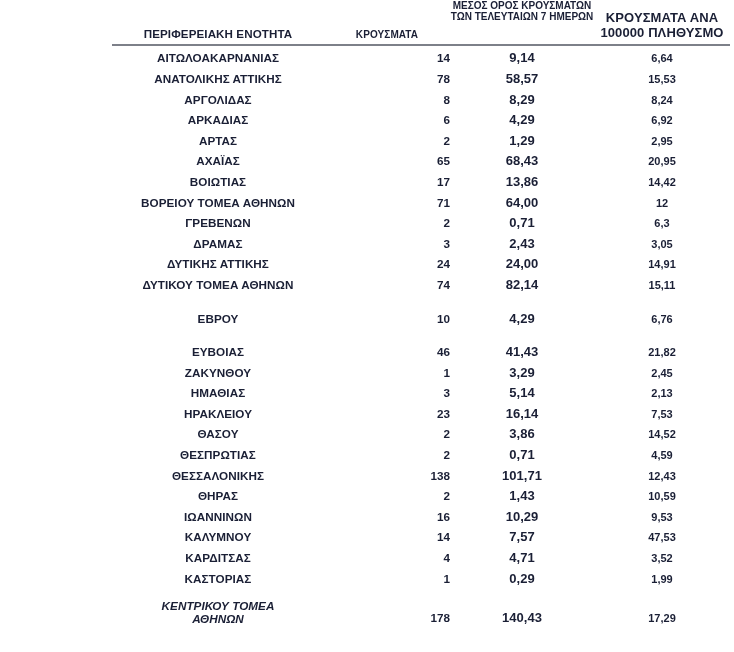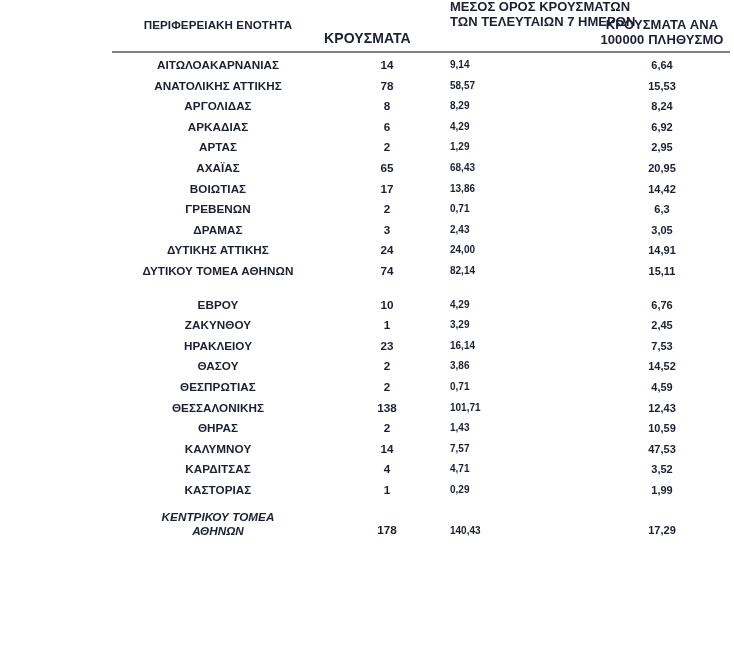--- a/index.html
+++ b/index.html
@@ -40,30 +40,30 @@
     vertical-align: bottom;
     padding: 0 0 3px 0;
     font-weight: bold;
     border-bottom: 2.4px solid #7d8089;
     line-height: 1.12;
   }
   th.h-name {
     font-size: 11.6px;
     letter-spacing: .1px;
     text-align: center;
-    padding-bottom: 20px;
+    padding-bottom: 4px;
   }
   th.h-cases {
-    font-size: 14px;
+    font-size: 10px;
     letter-spacing: .1px;
-    text-align: left;
+    text-align: center;
     padding-bottom: 4px;
   }
   th.h-avg {
-    font-size: 13px;
+    font-size: 10px;
     letter-spacing: 0px;
     text-align: center;
     padding-bottom: 22px;
   }
   th.h-per {
     font-size: 13px;
     letter-spacing: .1px;
     text-align: center;
     padding-bottom: 4px;
   }
@@ -71,22 +71,22 @@
 
   
   tbody td {
     padding: 0;
     height: 20.6px;
     line-height: 20.6px;
     font-weight: bold;
     white-space: nowrap;
   }
   td.d-name  { font-size: 11.7px; text-align: center; letter-spacing: .05px; }
-  td.d-cases { font-size: 11.7px; text-align: center; }
-  td.d-avg   { font-size:  10px; text-align: left; }
+  td.d-cases { font-size: 11.7px; text-align: right; }
+  td.d-avg   { font-size:  13px; text-align: center; }
   td.d-per   { font-size: 11px; text-align: center; }
 
   
   tbody tr.first-row td { padding-top: 2px; }
 
   
   tr.gap-above td { padding-top: 13px; }
 
   
   tr.tall-row td { height: 36px; line-height: 1.18; vertical-align: bottom; }
@@ -167,20 +167,26 @@
           <td class="d-avg">68,43</td>
           <td class="d-per">20,95</td>
         </tr>
         <tr>
           <td class="d-name">ΒΟΙΩΤΙΑΣ</td>
           <td class="d-cases">17</td>
           <td class="d-avg">13,86</td>
           <td class="d-per">14,42</td>
         </tr>
         <tr>
+          <td class="d-name">ΒΟΡΕΙΟΥ ΤΟΜΕΑ ΑΘΗΝΩΝ</td>
+          <td class="d-cases">71</td>
+          <td class="d-avg">64,00</td>
+          <td class="d-per">12</td>
+        </tr>
+        <tr>
           <td class="d-name">ΓΡΕΒΕΝΩΝ</td>
           <td class="d-cases">2</td>
           <td class="d-avg">0,71</td>
           <td class="d-per">6,3</td>
         </tr>
         <tr>
           <td class="d-name">ΔΡΑΜΑΣ</td>
           <td class="d-cases">3</td>
           <td class="d-avg">2,43</td>
           <td class="d-per">3,05</td>
@@ -196,27 +202,39 @@
           <td class="d-cases">74</td>
           <td class="d-avg">82,14</td>
           <td class="d-per">15,11</td>
         </tr>
         <tr class="gap-above">
           <td class="d-name">ΕΒΡΟΥ</td>
           <td class="d-cases">10</td>
           <td class="d-avg">4,29</td>
           <td class="d-per">6,76</td>
         </tr>
+        <tr class="gap-above">
+          <td class="d-name">ΕΥΒΟΙΑΣ</td>
+          <td class="d-cases">46</td>
+          <td class="d-avg">41,43</td>
+          <td class="d-per">21,82</td>
+        </tr>
         <tr>
           <td class="d-name">ΖΑΚΥΝΘΟΥ</td>
           <td class="d-cases">1</td>
           <td class="d-avg">3,29</td>
           <td class="d-per">2,45</td>
         </tr>
         <tr>
+          <td class="d-name">ΗΜΑΘΙΑΣ</td>
+          <td class="d-cases">3</td>
+          <td class="d-avg">5,14</td>
+          <td class="d-per">2,13</td>
+        </tr>
+        <tr>
           <td class="d-name">ΗΡΑΚΛΕΙΟΥ</td>
           <td class="d-cases">23</td>
           <td class="d-avg">16,14</td>
           <td class="d-per">7,53</td>
         </tr>
         <tr>
           <td class="d-name">ΘΑΣΟΥ</td>
           <td class="d-cases">2</td>
           <td class="d-avg">3,86</td>
           <td class="d-per">14,52</td>
@@ -231,20 +249,26 @@
           <td class="d-name">ΘΕΣΣΑΛΟΝΙΚΗΣ</td>
           <td class="d-cases">138</td>
           <td class="d-avg">101,71</td>
           <td class="d-per">12,43</td>
         </tr>
         <tr>
           <td class="d-name">ΘΗΡΑΣ</td>
           <td class="d-cases">2</td>
           <td class="d-avg">1,43</td>
           <td class="d-per">10,59</td>
+        </tr>
+        <tr>
+          <td class="d-name">ΙΩΑΝΝΙΝΩΝ</td>
+          <td class="d-cases">16</td>
+          <td class="d-avg">10,29</td>
+          <td class="d-per">9,53</td>
         </tr>
         <tr>
           <td class="d-name">ΚΑΛΥΜΝΟΥ</td>
           <td class="d-cases">14</td>
           <td class="d-avg">7,57</td>
           <td class="d-per">47,53</td>
         </tr>
         <tr>
           <td class="d-name">ΚΑΡΔΙΤΣΑΣ</td>
           <td class="d-cases">4</td>

